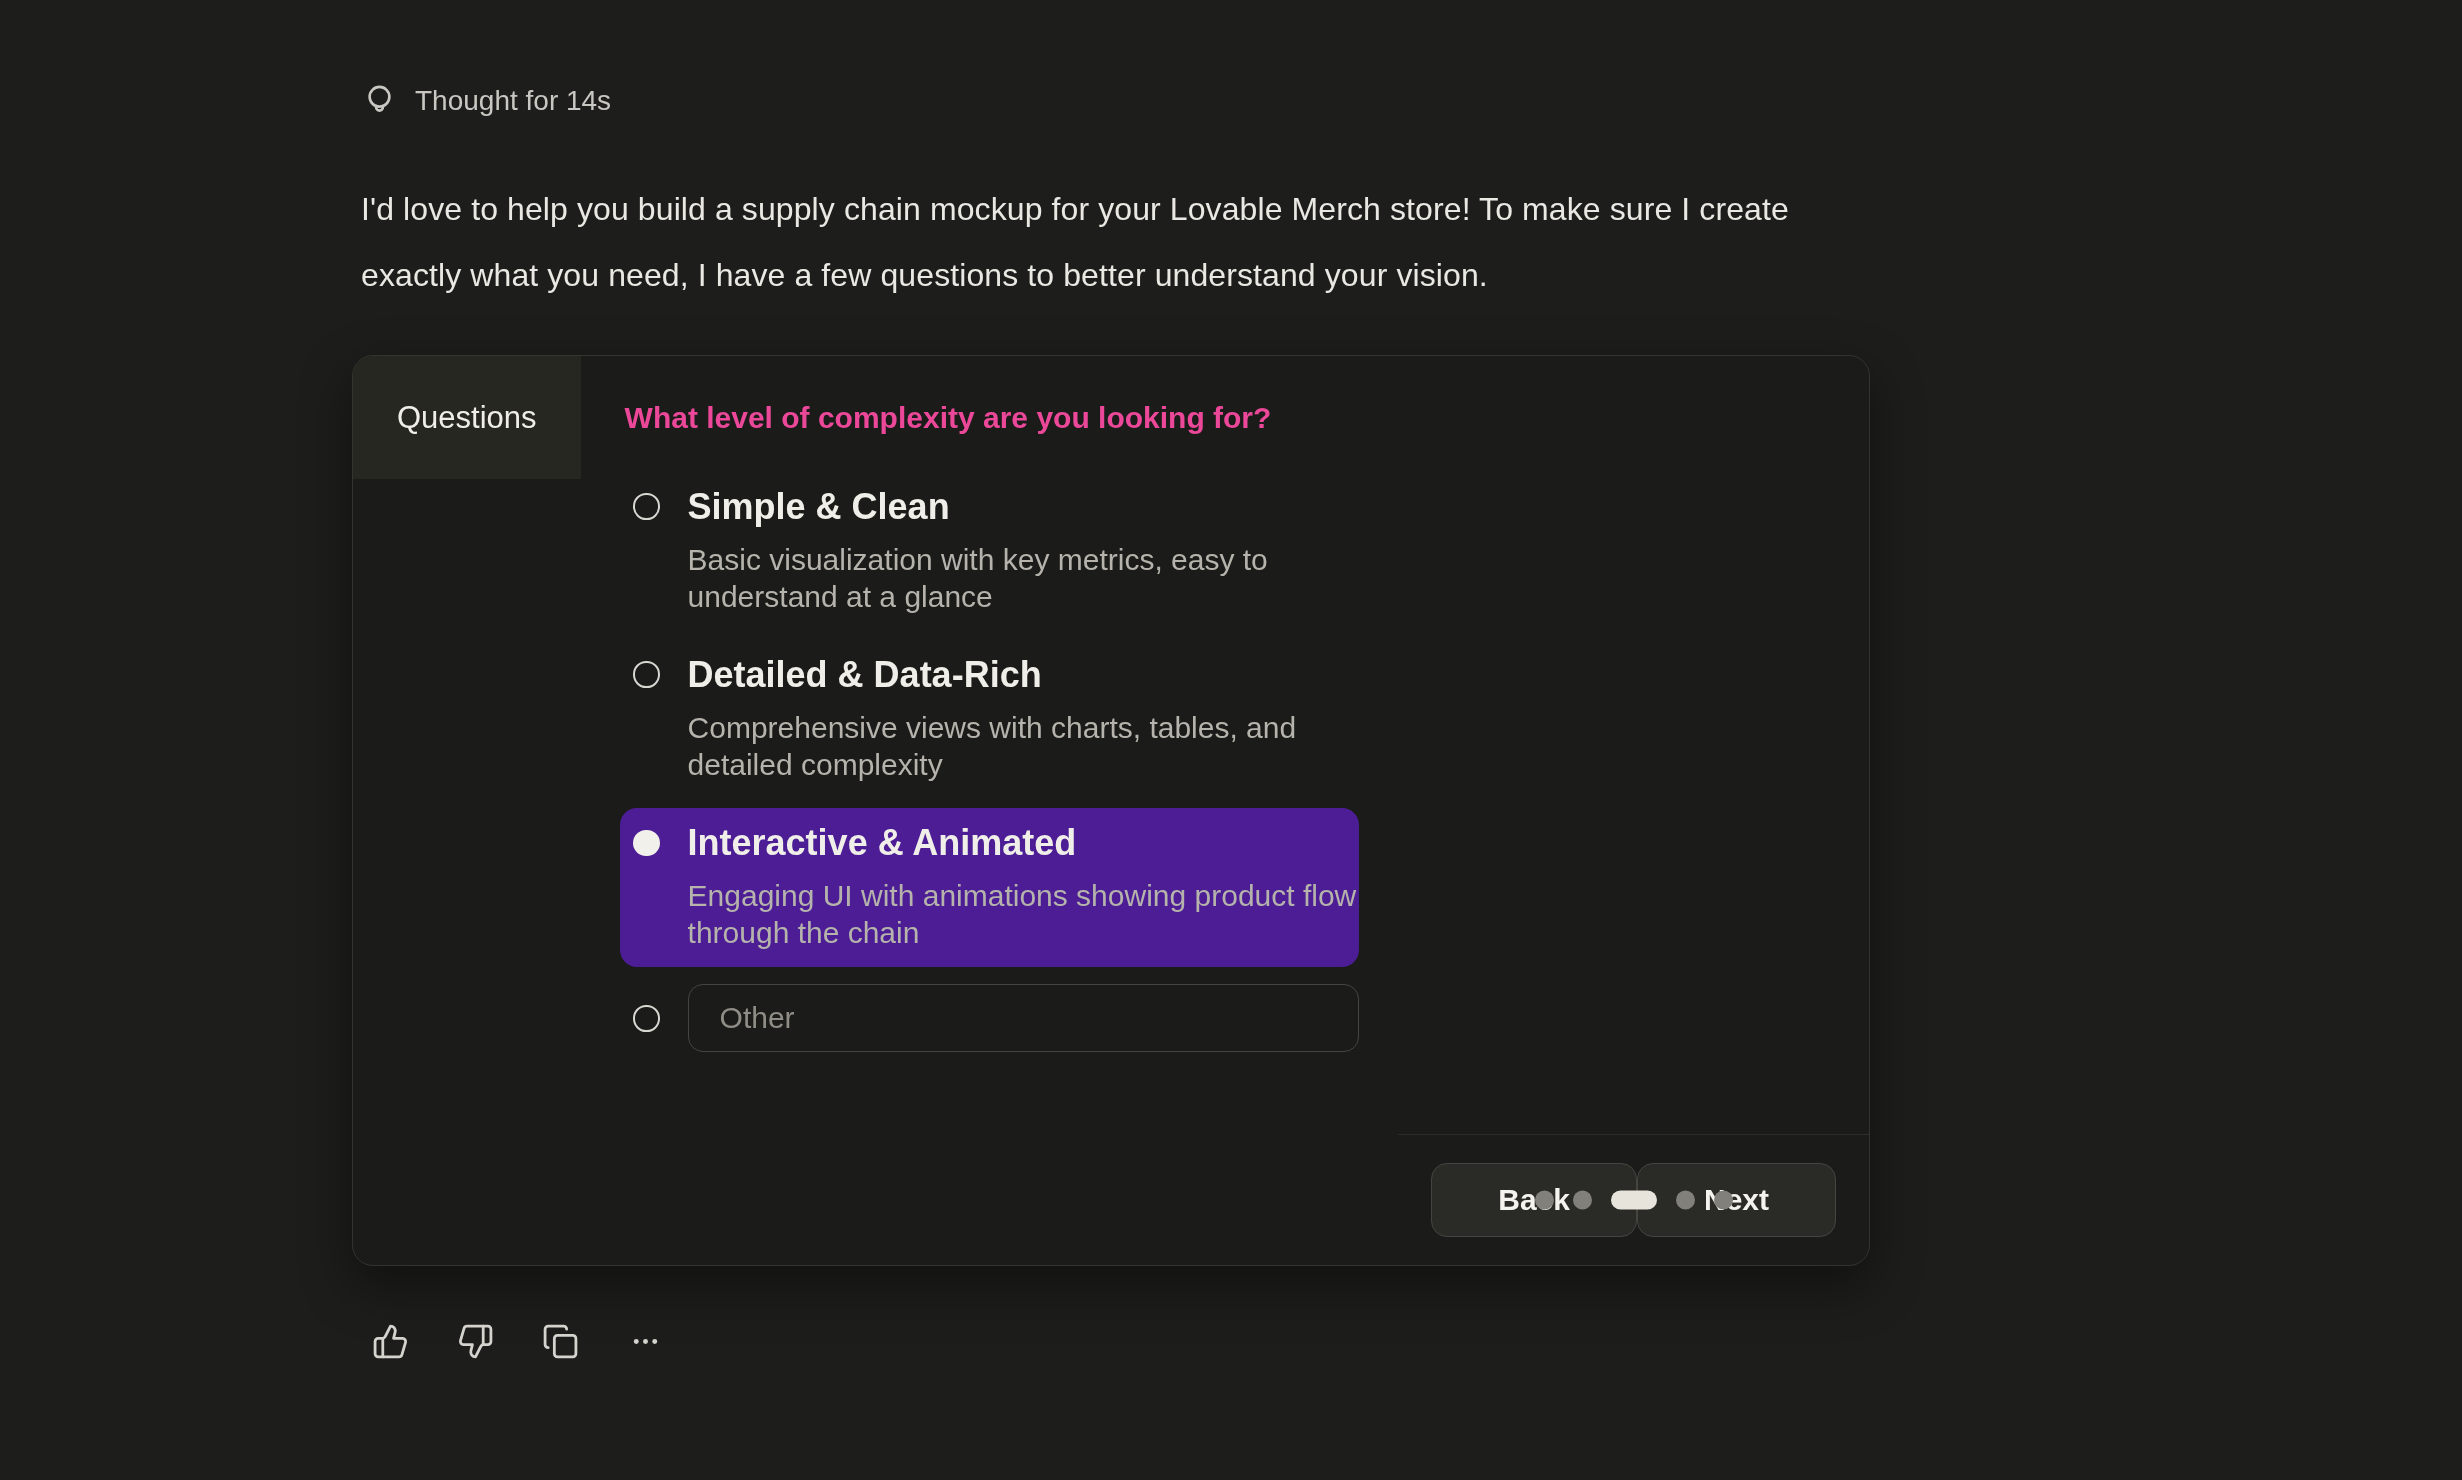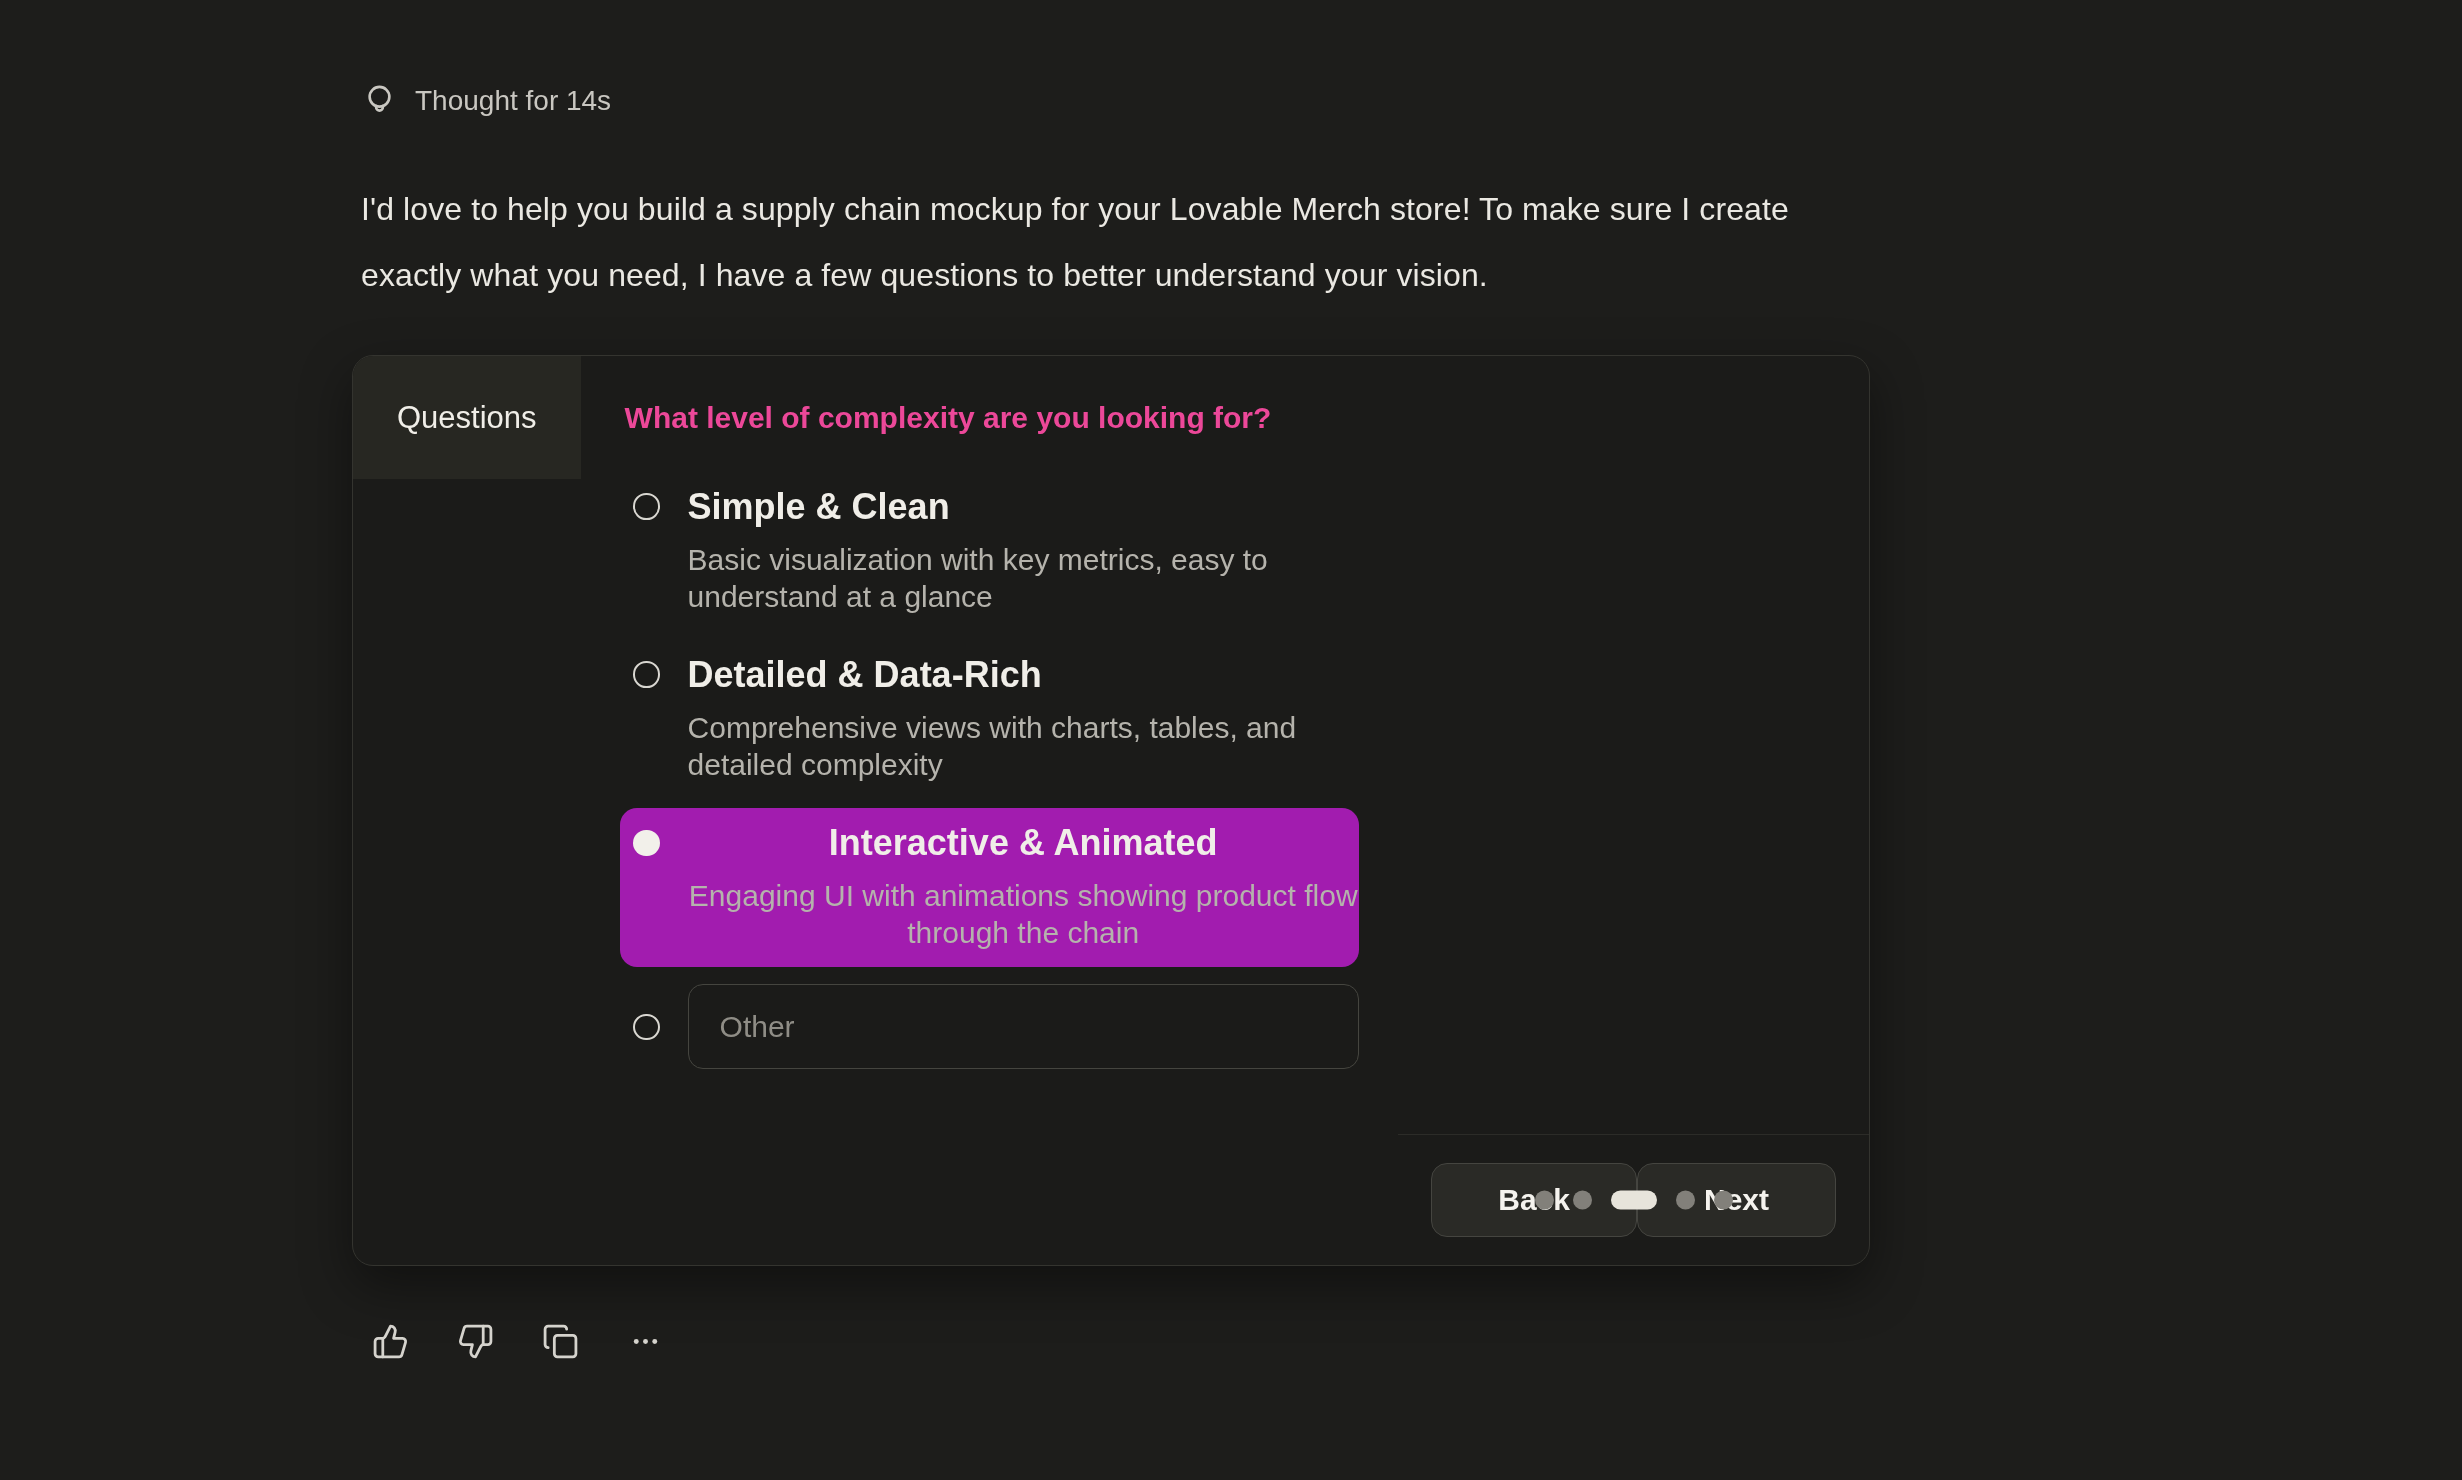--- a/index.html
+++ b/index.html
@@ -39,36 +39,36 @@
   .question{
     margin-top:43px; font-size:30px; font-weight:700;
     color:#ec4899; line-height:37px;
   }
   .options{ margin-top:36px; display:flex; flex-direction:column; gap:9.2px; }
   .option{
     display:grid; grid-template-columns:26.4px 1fr; column-gap:28px;
     padding:16px 0 16px 13.2px; margin:0 -4.6px;
     border-radius:17px; cursor:pointer;
   }
-  .option.selected{ background:#a21caf;text-align:center; }
+  .option.selected{ background:#4c1d95; }
   .radio{
     width:26.4px; height:26.4px; border-radius:50%;
     border:2.9px solid #d9d7d1; box-sizing:border-box;
     margin-top:5.2px; flex:none;
   }
   .radio.checked{ background:#f2f0ea; border:none; }
   .option-title{ font-size:36px; font-weight:700; color:#f0eee8; line-height:37px; }
   .option-desc{ margin-top:16px; font-size:30px; color:#b5b3ac; line-height:37px; }
   .other-row{
     display:grid; grid-template-columns:26.4px 1fr; column-gap:28px;
     align-items:center; margin:17px -4.6px 0; padding-left:13.2px;
   }
   .other-row .radio{ margin-top:0; }
   .other-input{
-    width:100%; height:85px; box-sizing:border-box;
+    width:100%; height:68px; box-sizing:border-box;
     background:transparent; border:1.1px solid #45453f; border-radius:15px;
     padding:0 31px; font-size:30px; color:#eae8e2;
     font-family:inherit; outline:none;
   }
   .other-input::placeholder{ color:#8f8d86; }
   .card-footer{
     flex:none; margin-top:auto; height:131px; box-sizing:border-box;
     border-top:1.1px solid #2c2c28; position:relative;
     display:flex; align-items:center; justify-content:space-between;
     padding:0 33px;

